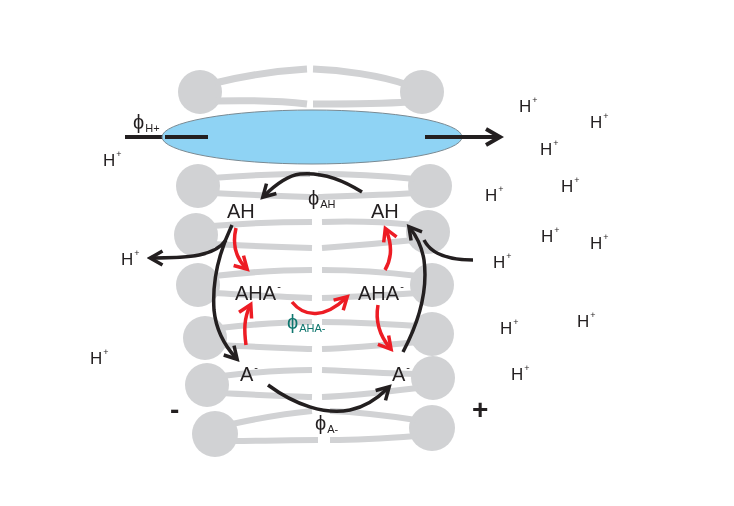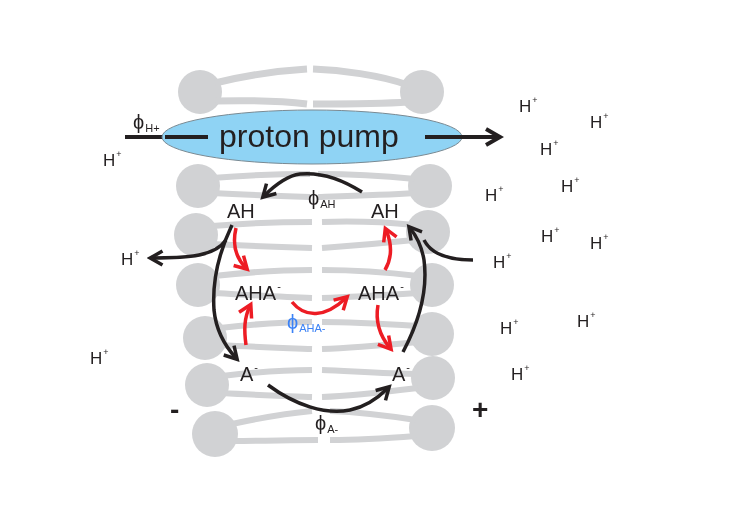--- a/index.html
+++ b/index.html
@@ -3,21 +3,21 @@
 <meta charset="utf-8">
 <style>
   html, body { margin: 0; padding: 0; background: #ffffff; }
   body { width: 734px; height: 506px; position: relative; overflow: hidden;
          font-family: "Liberation Sans", "DejaVu Sans", sans-serif; }
   #diagram { position: absolute; left: 0; top: 0; width: 734px; height: 506px; }
   .lbl { position: absolute; color: #231f20; white-space: nowrap; line-height: 1; }
   .lbl sup { font-size: 9px; vertical-align: 9px; margin-left: 1px; }
   .species { font-size: 20px; }
   .species sup { font-size: 11px; vertical-align: 10px; }
-  .red { color: #3b82f6; }
+  .red { color: #0f766e; }
   .phi { font-size: 20px; }
   .phi sub { font-size: 11px; vertical-align: -3px; margin-left: 1px; }
   .hplus { font-size: 17px; }
   .sign { font-size: 28px; font-weight: bold; }
   .pump-label { font-size: 32px; }
 </style>
 </head>
 <body>
 
 <div id="diagram">
@@ -117,21 +117,20 @@
     <g fill="none" stroke="#ed1c24" stroke-width="3.5">
       <path d="M236,228 C232,245 236,258 246,268" marker-end="url(#ahR)"></path>
       <path d="M246,345 C244,330 244,318 250,306" marker-end="url(#ahR)"></path>
       <path d="M292,302 C305,318 325,318 346,298" marker-end="url(#ahR)"></path>
       <path d="M378,305 C375,322 380,336 390,348" marker-end="url(#ahR)"></path>
       <path d="M385,270 C392,258 392,244 386,230" marker-end="url(#ahR)"></path>
     </g>
   </svg>
 
   
-  <div class="lbl pump-label" style="left:219px; top:120px;">proton pump</div>
 
   
   <div class="lbl phi" style="left:133px; top:112px;">
     <span>ϕ</span><sub>H+</sub>
   </div>
   <div class="lbl phi" style="left:308px; top:188px;">
     <span>ϕ</span><sub>AH</sub>
   </div>
   <div class="lbl phi red" style="left:287px; top:312px;">
     <span>ϕ</span><sub>AHA-</sub>

